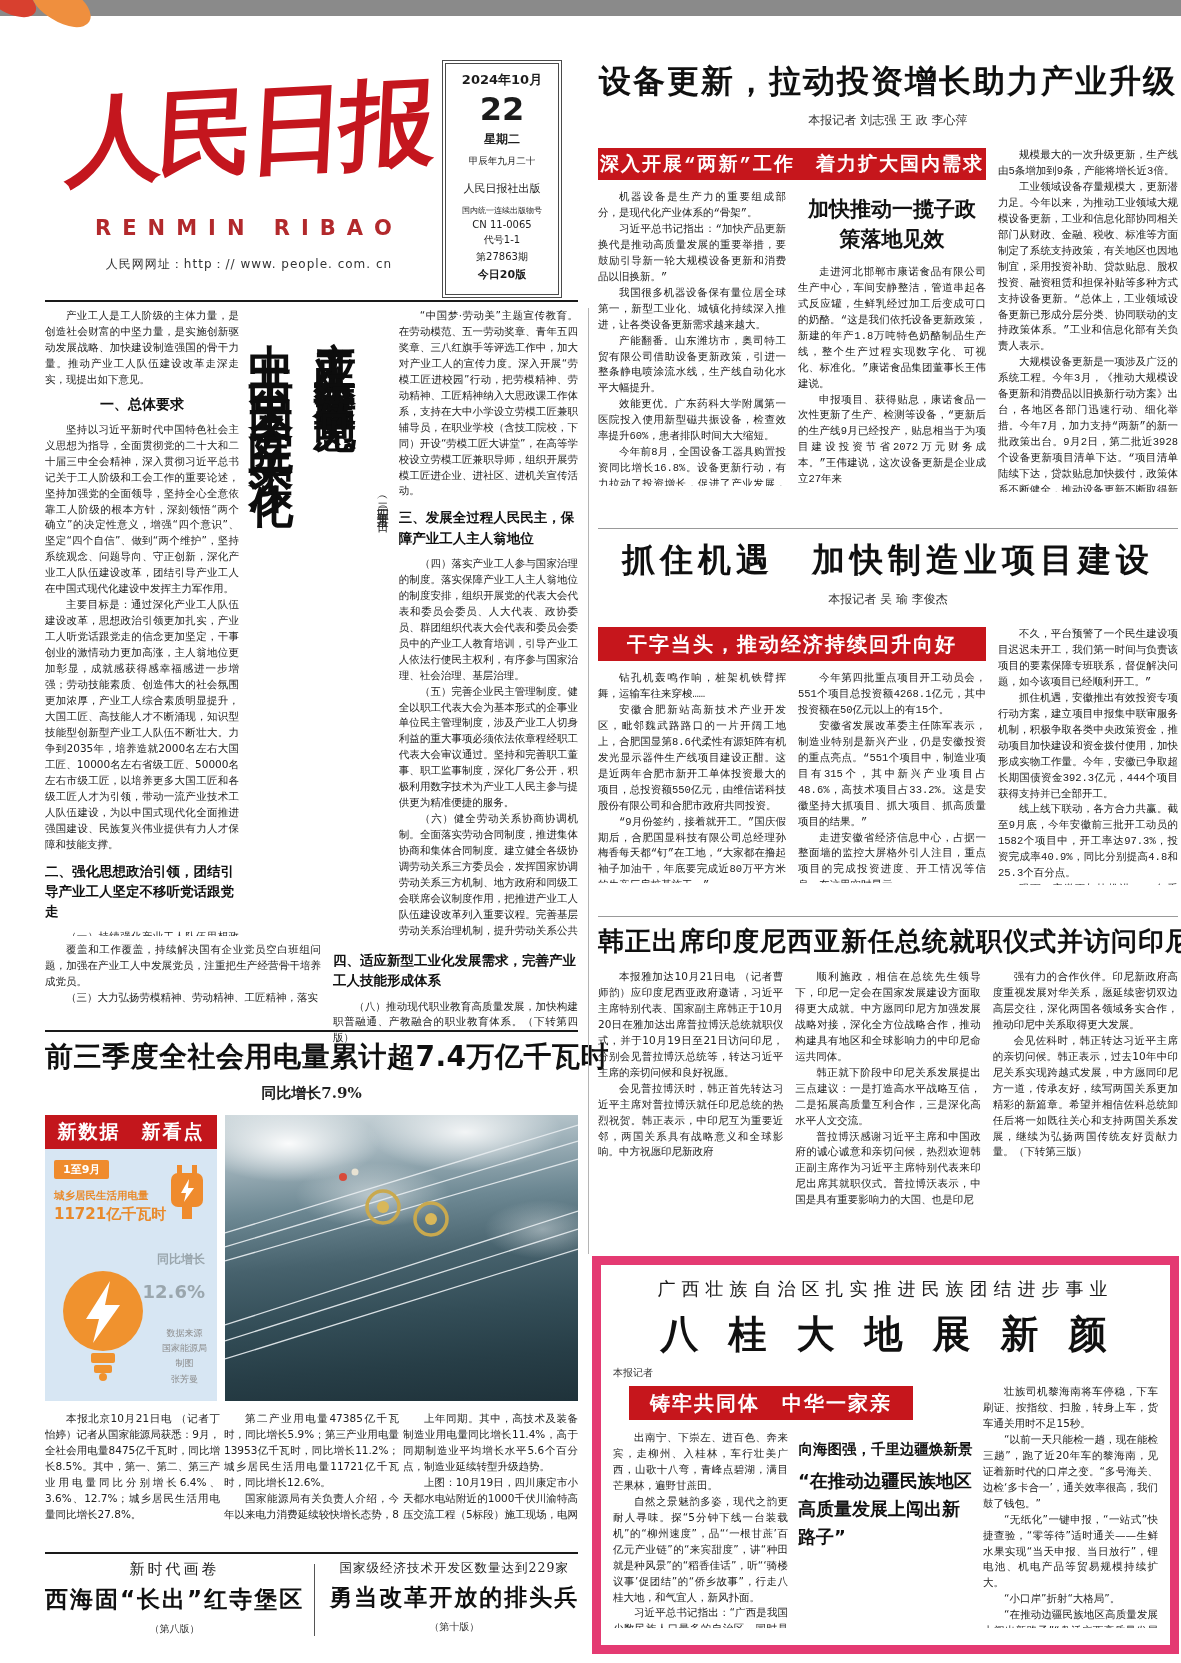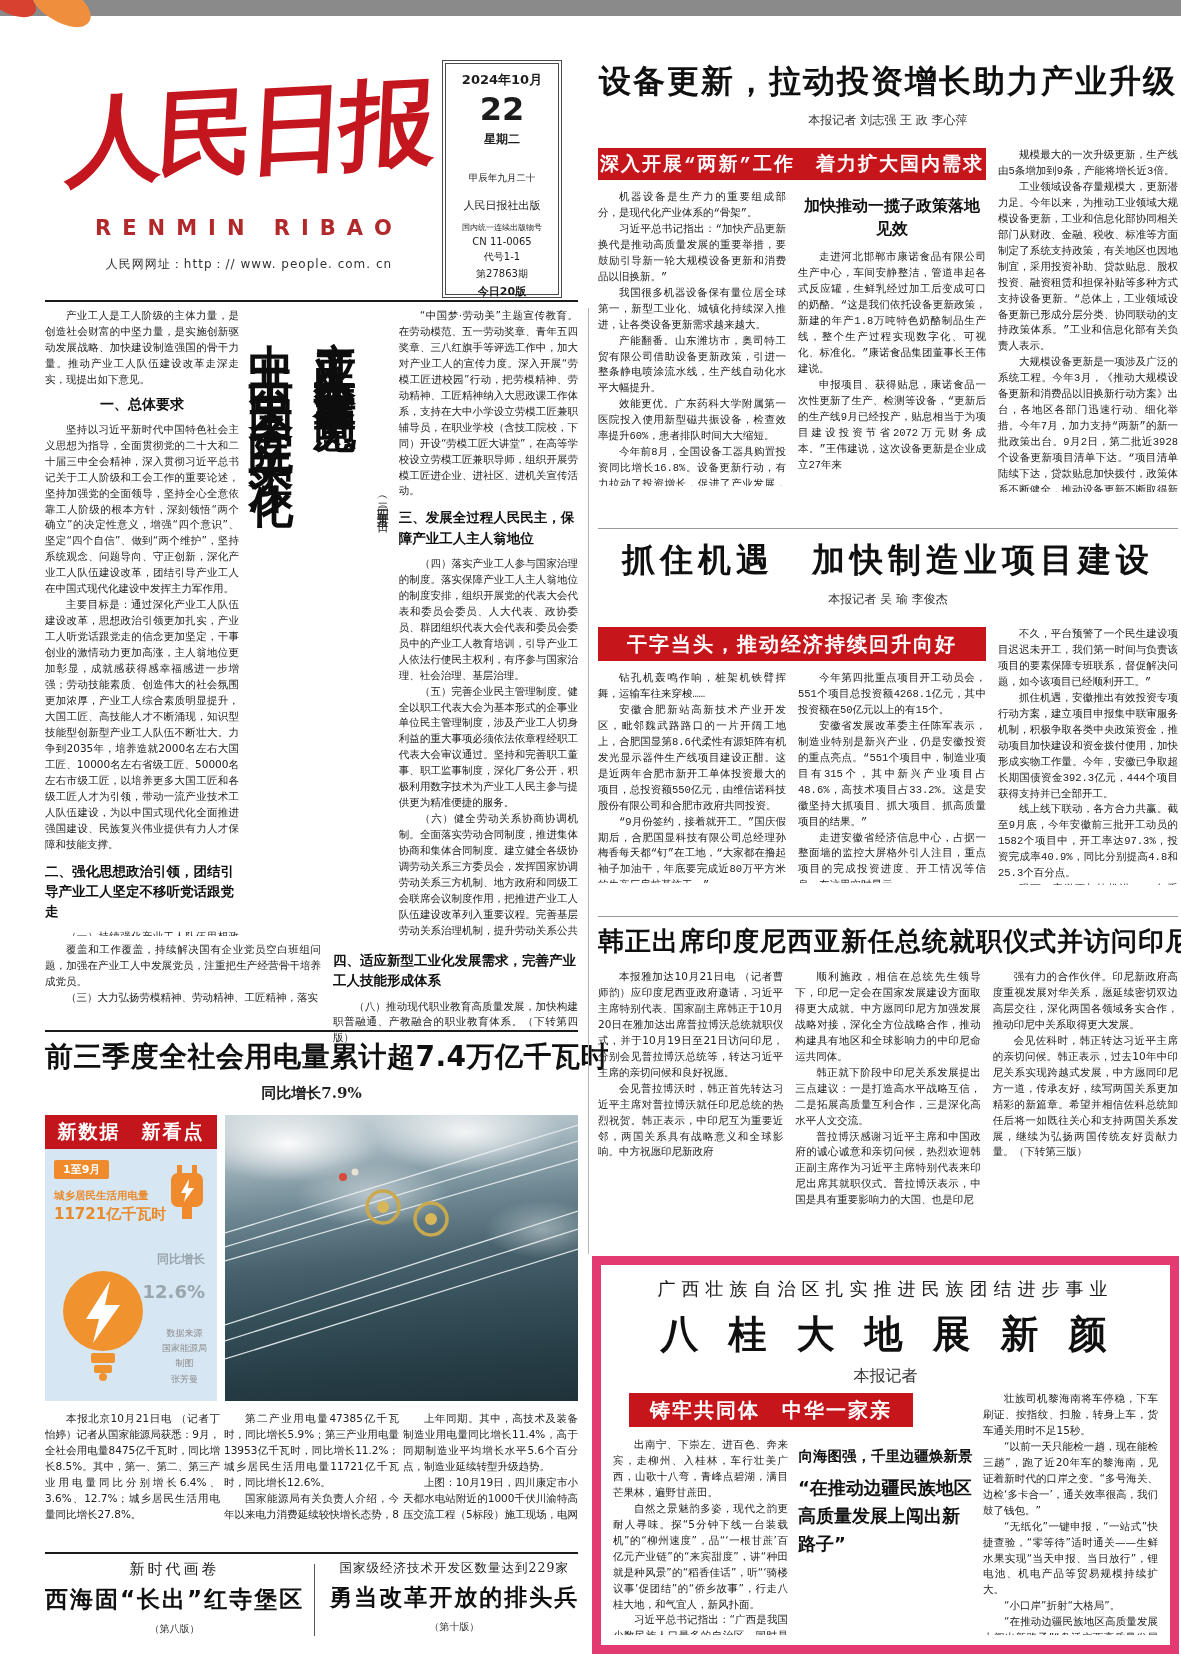--- a/index.html
+++ b/index.html
@@ -15,31 +15,31 @@
   #masthead{position:absolute;left:58px;top:56px;width:382px;text-align:center;}
   .mh-title{font-family:"DejaVu Serif",serif;font-weight:bold;color:#c4161e;font-size:96px;line-height:150px;letter-spacing:-5px;transform:rotate(-3deg) skewX(-6deg);white-space:nowrap;}
   .mh-latin{margin-top:10px;font-size:21px;font-weight:bold;letter-spacing:11px;color:#b2292c;}
   .mh-web{margin-top:16px;font-size:12px;color:#333;letter-spacing:1px;}
 
   
   #datebox{position:absolute;left:442px;top:60px;width:120px;height:238px;border:1px solid #4a4a4a;box-shadow:inset 0 0 0 2px #fff,inset 0 0 0 3px #4a4a4a;box-sizing:border-box;text-align:center;padding-top:10px;color:#1c1c1c;}
   .db-month{font-size:13px;font-weight:bold;}
   .db-day{font-size:32px;font-weight:bold;line-height:1.25;}
   .db-week{font-size:12px;font-weight:bold;margin-top:2px;}
-  .db-lunar{font-size:9.5px;margin-top:24px;}
+  .db-lunar{font-size:9.5px;margin-top:7px;}
   .db-pub{font-size:11px;margin-top:13px;font-family:Liberation Sans, sans-serif;}
   .db-issn1{font-size:8px;margin-top:9px;}
   .db-issn2{font-size:10px;margin-top:3px;}
   .db-code{font-size:10px;margin-top:3px;}
   .db-issue{font-size:10px;margin-top:3px;}
   .db-pages{font-size:11px;font-weight:bold;margin-top:3px;}
 
   
   .para{margin:0;text-indent:2em;font-size:10.5px;line-height:1.52;text-align:justify;color:#222;}
-  .col-head-center{margin:6px 0 8px;font-size:16px;font-weight:700;text-align:center;text-indent:0;line-height:1.45;color:#111;}
+  .col-head-center{margin:6px 0 8px;font-size:21px;font-weight:700;text-align:center;text-indent:0;line-height:1.45;color:#111;}
   .sec-head{margin:8px 0;font-size:14px;font-weight:700;text-align:center;text-indent:0;color:#111;}
   .sec-head-left{margin:8px 0;font-size:13.5px;font-weight:700;text-indent:0;line-height:1.5;color:#111;}
   .kai-head{margin:10px 0 6px;font-family:"DejaVu Serif",serif;font-size:14.5px;font-weight:700;text-align:center;text-indent:0;color:#111;}
   .quote-head{margin:8px 0 8px;font-size:18px;font-weight:700;text-indent:0;line-height:1.55;color:#111;}
   .bodycol{overflow:hidden;}
   .byline{text-align:center;font-size:12px;color:#333;margin:8px 0 6px;font-family:"DejaVu Serif",serif;}
   .main-head{margin:0;font-weight:bold;text-align:center;color:#101010;white-space:nowrap;}
   .red-banner{background:#c6161c;color:#fff;font-weight:bold;text-align:center;display:flex;align-items:center;justify-content:center;letter-spacing:2px;}
 
   .hrule{position:absolute;background:#999;}
@@ -72,21 +72,21 @@
   
   #art-hanzheng{position:absolute;left:598px;top:924px;width:580px;height:326px;}
   #art-hanzheng .main-head{font-size:26px;letter-spacing:1px;}
   .hz-cols{display:flex;gap:12px;margin-top:10px;height:258px;}
   .hz-cols .bodycol{flex:1;}
 
   
   #pinkbox{position:absolute;left:592px;top:1256px;width:587px;height:398px;border:9px solid #e43a72;box-sizing:border-box;background:#fff;padding:4px 12px;}
   .gx-kicker{margin-top:8px;text-align:center;font-family:"DejaVu Serif",serif;font-size:18px;letter-spacing:6px;color:#1a1a1a;white-space:nowrap;}
   .gx-head{margin-top:8px;text-align:center;font-size:38px;font-weight:bold;letter-spacing:30px;padding-left:26px;color:#101010;white-space:nowrap;}
-  .gx-byline{text-align:center;font-size:16px;color:#333;margin:6px 0 4px;font-family:Liberation Serif, serif;}
+  .gx-byline{font-size:10px;color:#333;margin:6px 0 4px;font-family:Liberation Serif, serif;}
   .gx-body{display:flex;gap:10px;height:244px;overflow:hidden;}
   .gx-left{width:360px;}
   #gx-banner{width:284px;height:34px;font-size:20px;margin:2px 0 10px 16px;}
   .gx-two{display:flex;gap:10px;}
   .gx-two .bodycol{width:175px;}
   #gx-col3{width:178px;}
 
   
   #art-workers{position:absolute;left:45px;top:308px;width:533px;height:716px;}
   .w-cols{display:flex;gap:8px;height:628px;overflow:hidden;}

